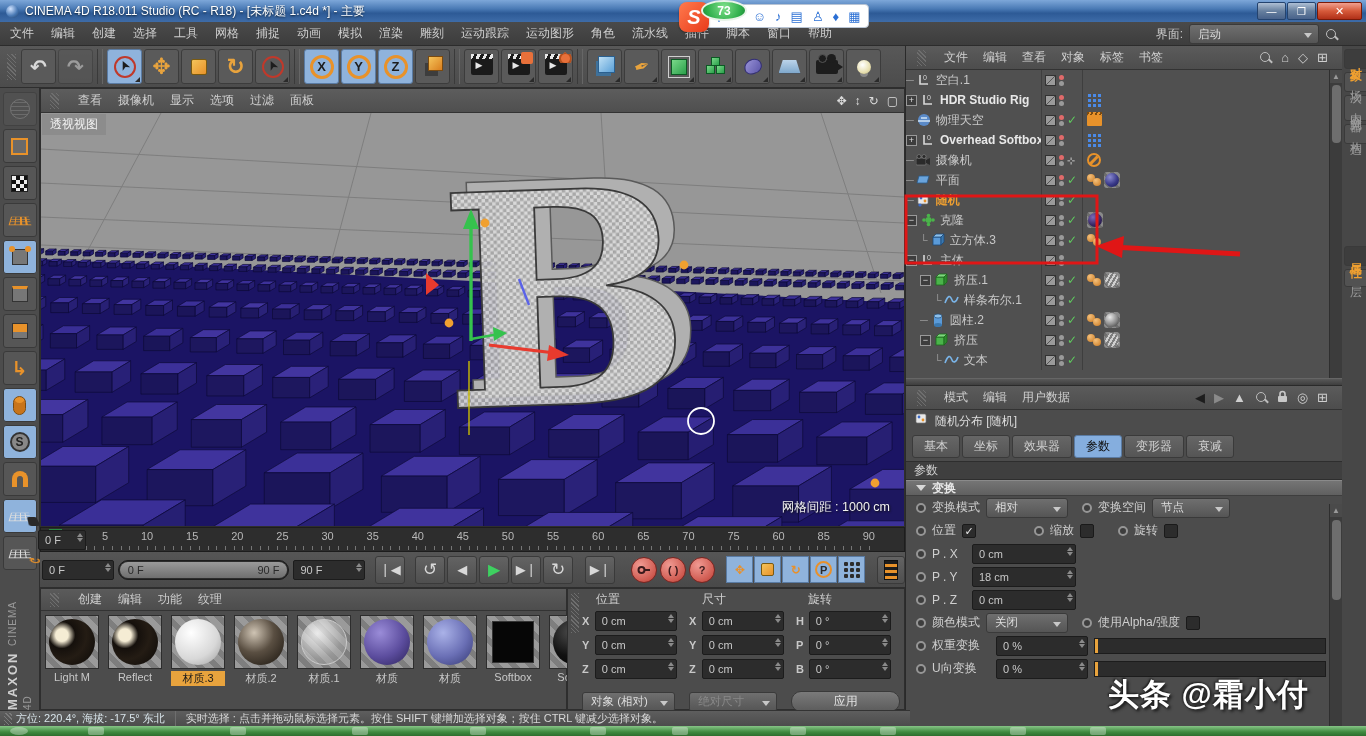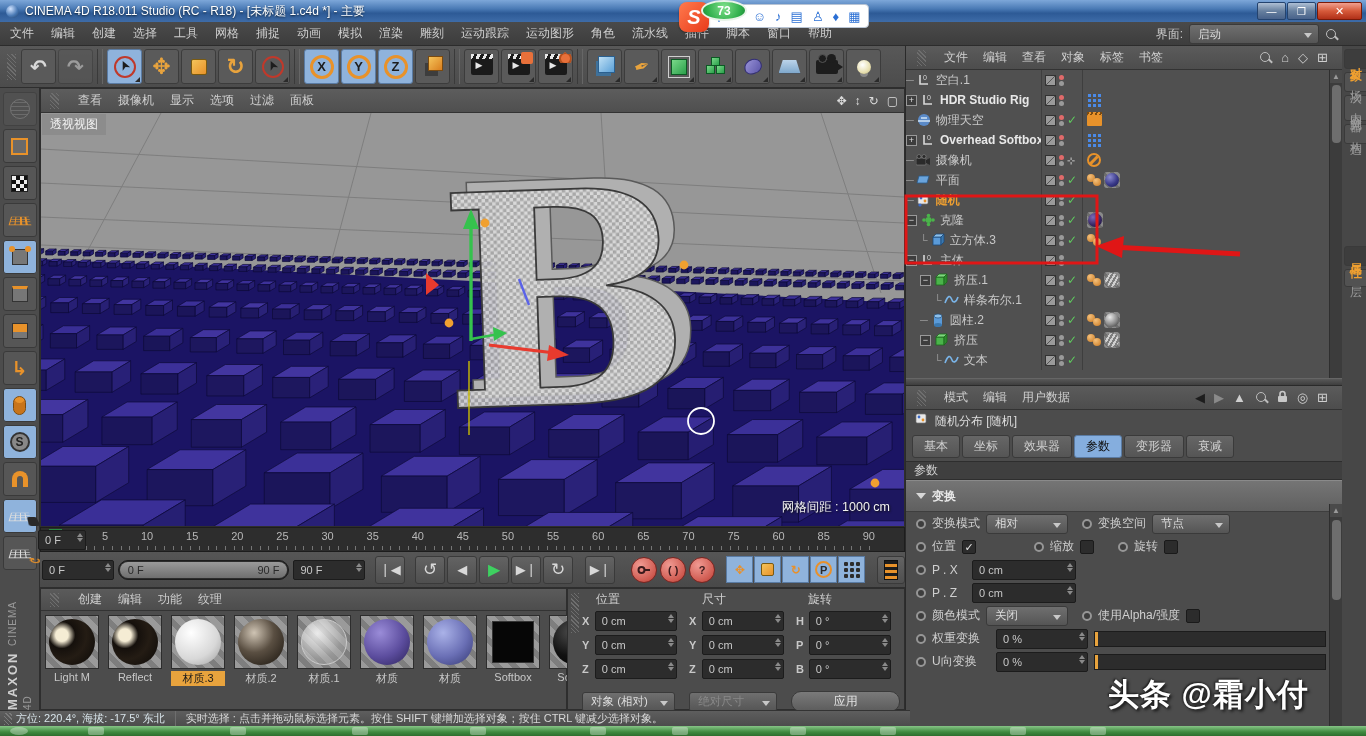--- a/index.html
+++ b/index.html
@@ -288,21 +288,21 @@
 
   
   .attr { position:relative; background:#4c4c4c; }
   .attrtitle { display:flex; align-items:center; gap:6px; height:22px; padding-left:8px; color:#ddd; }
   .atabs { display:flex; gap:2px; padding:3px 0 3px 6px; }
   .atab { padding:2px 11px; background:linear-gradient(#666,#555); border:1px solid #3a3a3a;
     border-radius:3px; color:#d0d0d0; }
   .atab.active { background:#85aede; color:#111; border-color:#5a7ba3; }
   .asection { height:19px; background:#3f3f3f; color:#cfcfcf; display:flex; align-items:center;
     padding-left:8px; border-top:1px solid #2e2e2e; border-bottom:1px solid #2e2e2e; }
-  .agroup { height:32px; background:linear-gradient(#757575,#606060); border-top:1px solid #8a8a8a;
+  .agroup { height:16px; background:linear-gradient(#757575,#606060); border-top:1px solid #8a8a8a;
     border-bottom:1px solid #3e3e3e; color:#e8e8e8; display:flex; align-items:center; gap:6px;
     padding-left:10px; font-weight:bold; font-size:12px; }
   .agroup .tri { width:0; height:0; border-left:5px solid transparent; border-right:5px solid transparent;
     border-top:6px solid #d8d8d8; }
   .arow { display:flex; align-items:center; min-height:23px; padding-left:10px; gap:6px; color:#cfcfcf; }
   .adot { width:10px; height:10px; border:2px solid #969696; border-radius:50%; flex:none; background:#3d3d3d; }
   .alabel { white-space:nowrap; }
   .cb { width:14px; height:14px; background:#2c2c2c; border:1px solid #1a1a1a; border-radius:2px;
     color:#e8e8e8; font-size:11px; line-height:13px; text-align:center; }
   .sliderzone { flex:1; height:16px; background:#2c2c2c; border:1px solid #1c1c1c; margin-right:16px;
@@ -2074,20 +2074,31 @@
         <span class="nfield" style="width:104px">
             <span>0 cm</span>
             <span class="spin">
               <i class="up"></i>
               <i class="dn"></i>
             </span>
           </span>
       </div>
       <div class="arow">
         <span class="adot"></span>
+        <span class="alabel" style="width:34px">P . Y</span>
+        <span class="nfield" style="width:104px">
+            <span>18 cm</span>
+            <span class="spin">
+              <i class="up"></i>
+              <i class="dn"></i>
+            </span>
+          </span>
+      </div>
+      <div class="arow">
+        <span class="adot"></span>
         <span class="alabel" style="width:34px">P . Z</span>
         <span class="nfield" style="width:104px">
             <span>0 cm</span>
             <span class="spin">
               <i class="up"></i>
               <i class="dn"></i>
             </span>
           </span>
       </div>
       <div class="arow">

